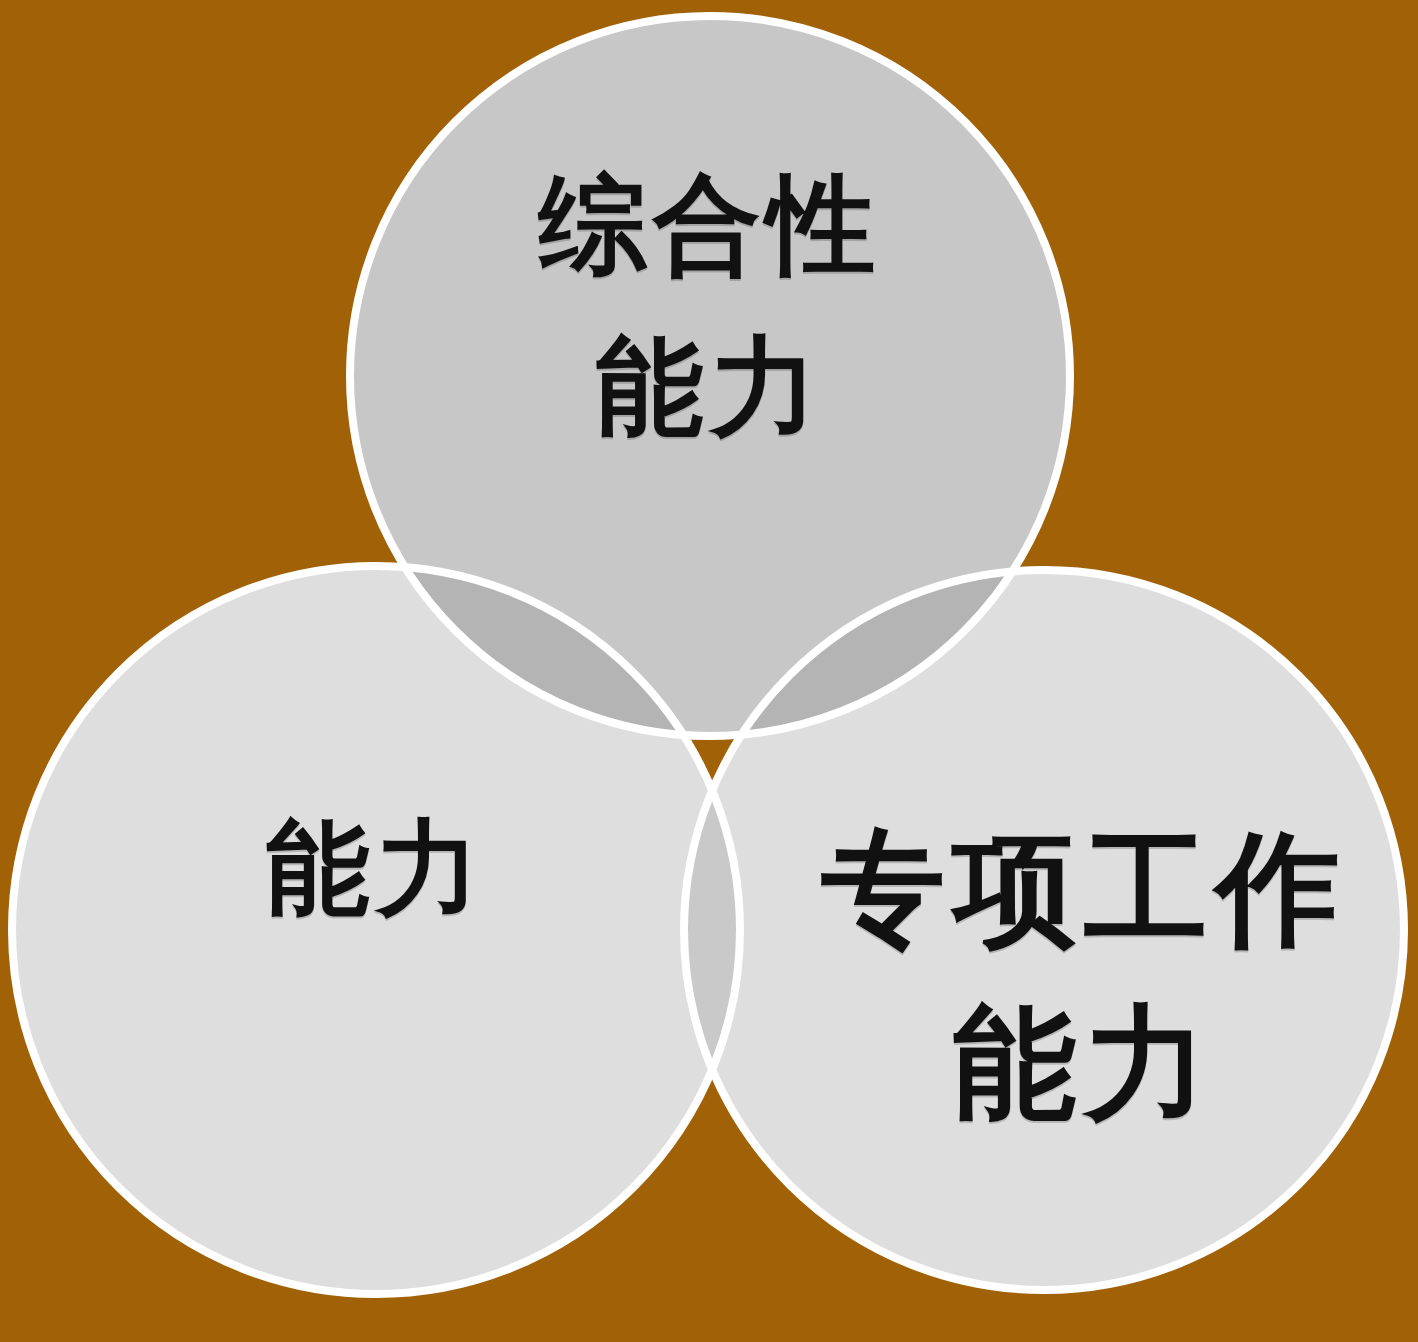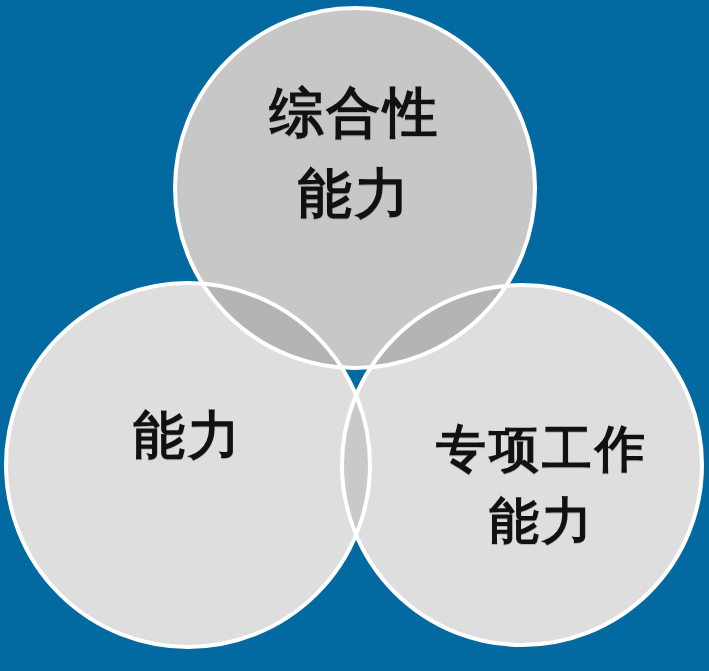--- a/index.html
+++ b/index.html
@@ -57,31 +57,30 @@
     width: 280px;
     font-size: 52px;
   }
   #label-left .line-2 {
     margin-top: 10px;
   }
   #label-right {
     left: 392px;
     top: 405px;
     width: 300px;
-    font-size: 50px;
-    margin-top: 12px;
+    font-size: 62px;
   }
   #label-right .line-2 {
     margin-top: 8px;
   }
 </style>
 </head>
 <body>
 
-<div id="venn-stage" style="background: #0369a1;">
+<div id="venn-stage" style="background: #a16207;">
 
   <svg id="venn-svg" viewBox="0 0 709 671">
     <defs>
       <clipPath id="clip-top">
         <circle id="clip-top-c" cx="355" cy="188" r="180"></circle>
       </clipPath>
       <clipPath id="clip-left">
         <circle id="clip-left-c" cx="188" cy="465" r="182"></circle>
       </clipPath>
       <clipPath id="clip-right">

